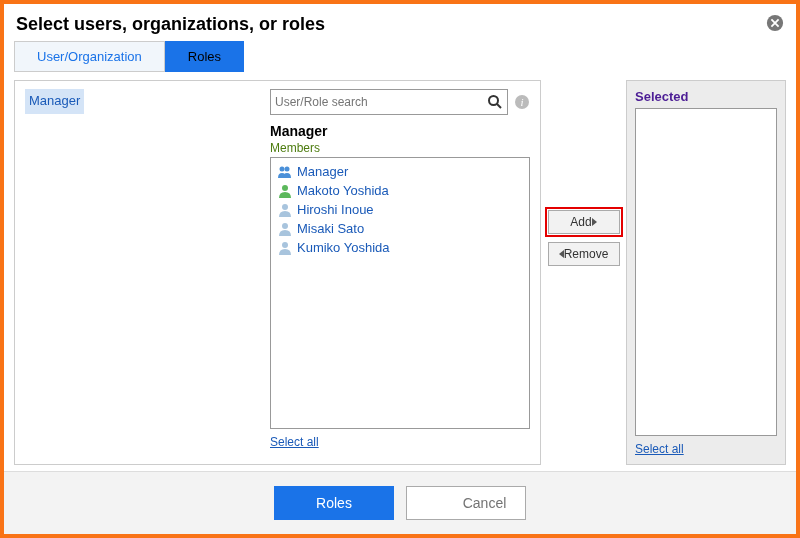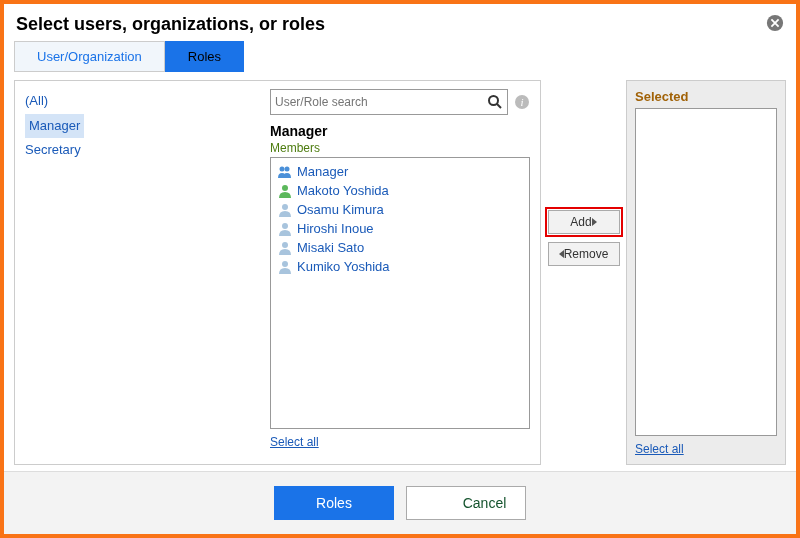--- a/index.html
+++ b/index.html
@@ -31,25 +31,25 @@
 .mem span.icn { width: 16px; height: 14px; display: inline-flex; align-items: center; justify-content: center; }
 .mem span.icn svg { width: 100%; height: 100%; }
 .sa { color: #1a5ab8; font-size: 12px; margin-top: 6px; cursor: pointer; text-decoration: underline; }
 .btn-col { width: 85px; display: flex; flex-direction: column; align-items: center; justify-content: flex-start; padding-top: 130px; gap: 8px; }
 .abtn { display: flex; align-items: center; justify-content: center; gap: 0; width: 72px; height: 24px; background: #f2f2f2; border: 1px solid #aaa; font-size: 12px; cursor: pointer; }
 .abtn.hl { outline: 2px solid #e40000; outline-offset: 1px; }
 .tri { width: 0; height: 0; border-style: solid; }
 .tri.r { border-width: 4px 0 4px 5px; border-color: transparent transparent transparent #555; }
 .tri.l { border-width: 4px 5px 4px 0; border-color: transparent #555 transparent transparent; }
 .right { width: 160px; background: #ececec; border: 1px solid #ccc; padding: 8px; display: flex; flex-direction: column; }
-.right h3 { font-size: 13px; font-weight: bold; color: #a16207; margin-bottom: 4px; }
+.right h3 { font-size: 13px; font-weight: bold; color: #4c1d95; margin-bottom: 4px; }
 .sel-box { flex: 1; background: #fff; border: 1px solid #999; }
 .ftr { background: #f3f3f3; padding: 14px 0; display: flex; align-items: center; justify-content: center; gap: 12px; border-top: 1px solid #ddd; }
 .btn-p { width: 120px; height: 34px; background: #1a73e8; color: #fff; border: 0; font-size: 14px; cursor: pointer; }
-.btn-s { width: 120px; height: 34px; background: #fff; color: #14532d; border: 1px solid #aaa; font-size: 14px; cursor: pointer; padding-left: 37px; }
+.btn-s { width: 120px; height: 34px; background: #fff; color: #737373; border: 1px solid #aaa; font-size: 14px; cursor: pointer; padding-left: 37px; }
 </style>
 </head>
 <body>
 <div class="frame">
 
 <div class="hdr">
   <h1>Select users, organizations, or roles</h1>
   <span class="close">
     <svg viewBox="0 0 20 20">
           <circle cx="10" cy="10" r="9" fill="#777"></circle>
@@ -59,23 +59,21 @@
 </div>
 
 <div class="tabs">
   <div class="tab inactive">User/Organization</div>
   <div class="tab active">Roles</div>
 </div>
 
 <div class="body">
   <div class="left-wrap">
     <div class="sidebar">
-      <a>(All)</a>
       <a class="sel">Manager</a>
-      <a>Secretary</a>
     </div>
     <div class="mid">
       <div class="srch-row">
         <div class="srch">
           <input placeholder="User/Role search" style="">
           <span class="srch-ico">
             <svg viewBox="0 0 16 16">
                   <circle cx="6.5" cy="6.5" r="4.5" fill="none" stroke="#333" stroke-width="2"></circle>
                   <line x1="10" y1="10" x2="14" y2="14" stroke="#333" stroke-width="2"></line>
                 </svg>
@@ -103,29 +101,20 @@
           <span>Manager</span>
         </div>
         <div class="mem">
           <span class="icn">
                 <svg viewBox="0 0 16 14">
                   <circle cx="8" cy="4" r="3" fill="#5cb85c"></circle>
                   <path d="M2 14 Q2 8 8 8 Q14 8 14 14 Z" fill="#5cb85c"></path>
                 </svg>
               </span>
           <span>Makoto Yoshida</span>
-        </div>
-        <div class="mem">
-          <span class="icn">
-                <svg viewBox="0 0 16 14">
-                  <circle cx="8" cy="4" r="3" fill="#a8c4dd"></circle>
-                  <path d="M2 14 Q2 8 8 8 Q14 8 14 14 Z" fill="#a8c4dd"></path>
-                </svg>
-              </span>
-          <span>Osamu Kimura</span>
         </div>
         <div class="mem">
           <span class="icn">
                 <svg viewBox="0 0 16 14">
                   <circle cx="8" cy="4" r="3" fill="#a8c4dd"></circle>
                   <path d="M2 14 Q2 8 8 8 Q14 8 14 14 Z" fill="#a8c4dd"></path>
                 </svg>
               </span>
           <span>Hiroshi Inoue</span>
         </div>

